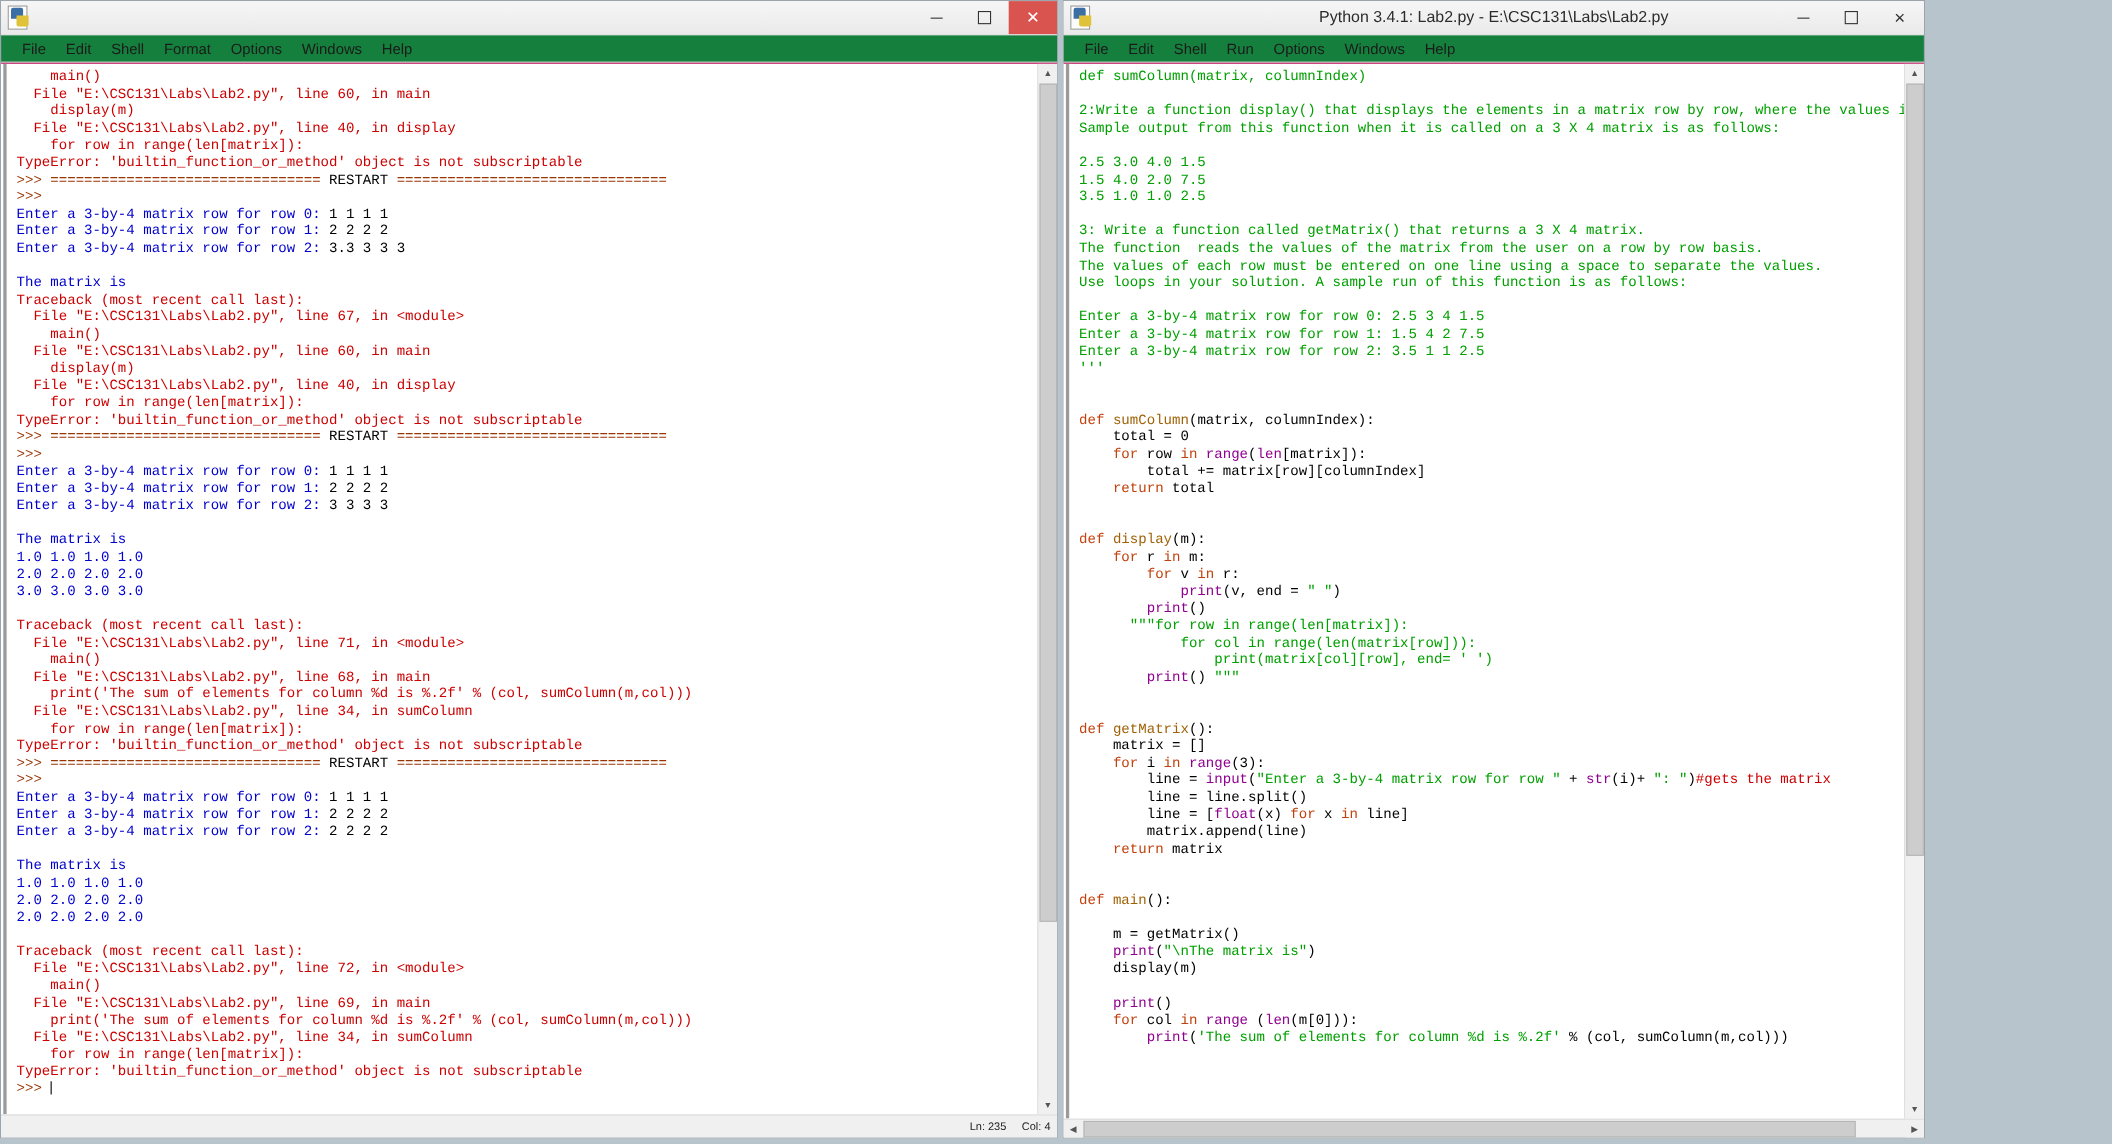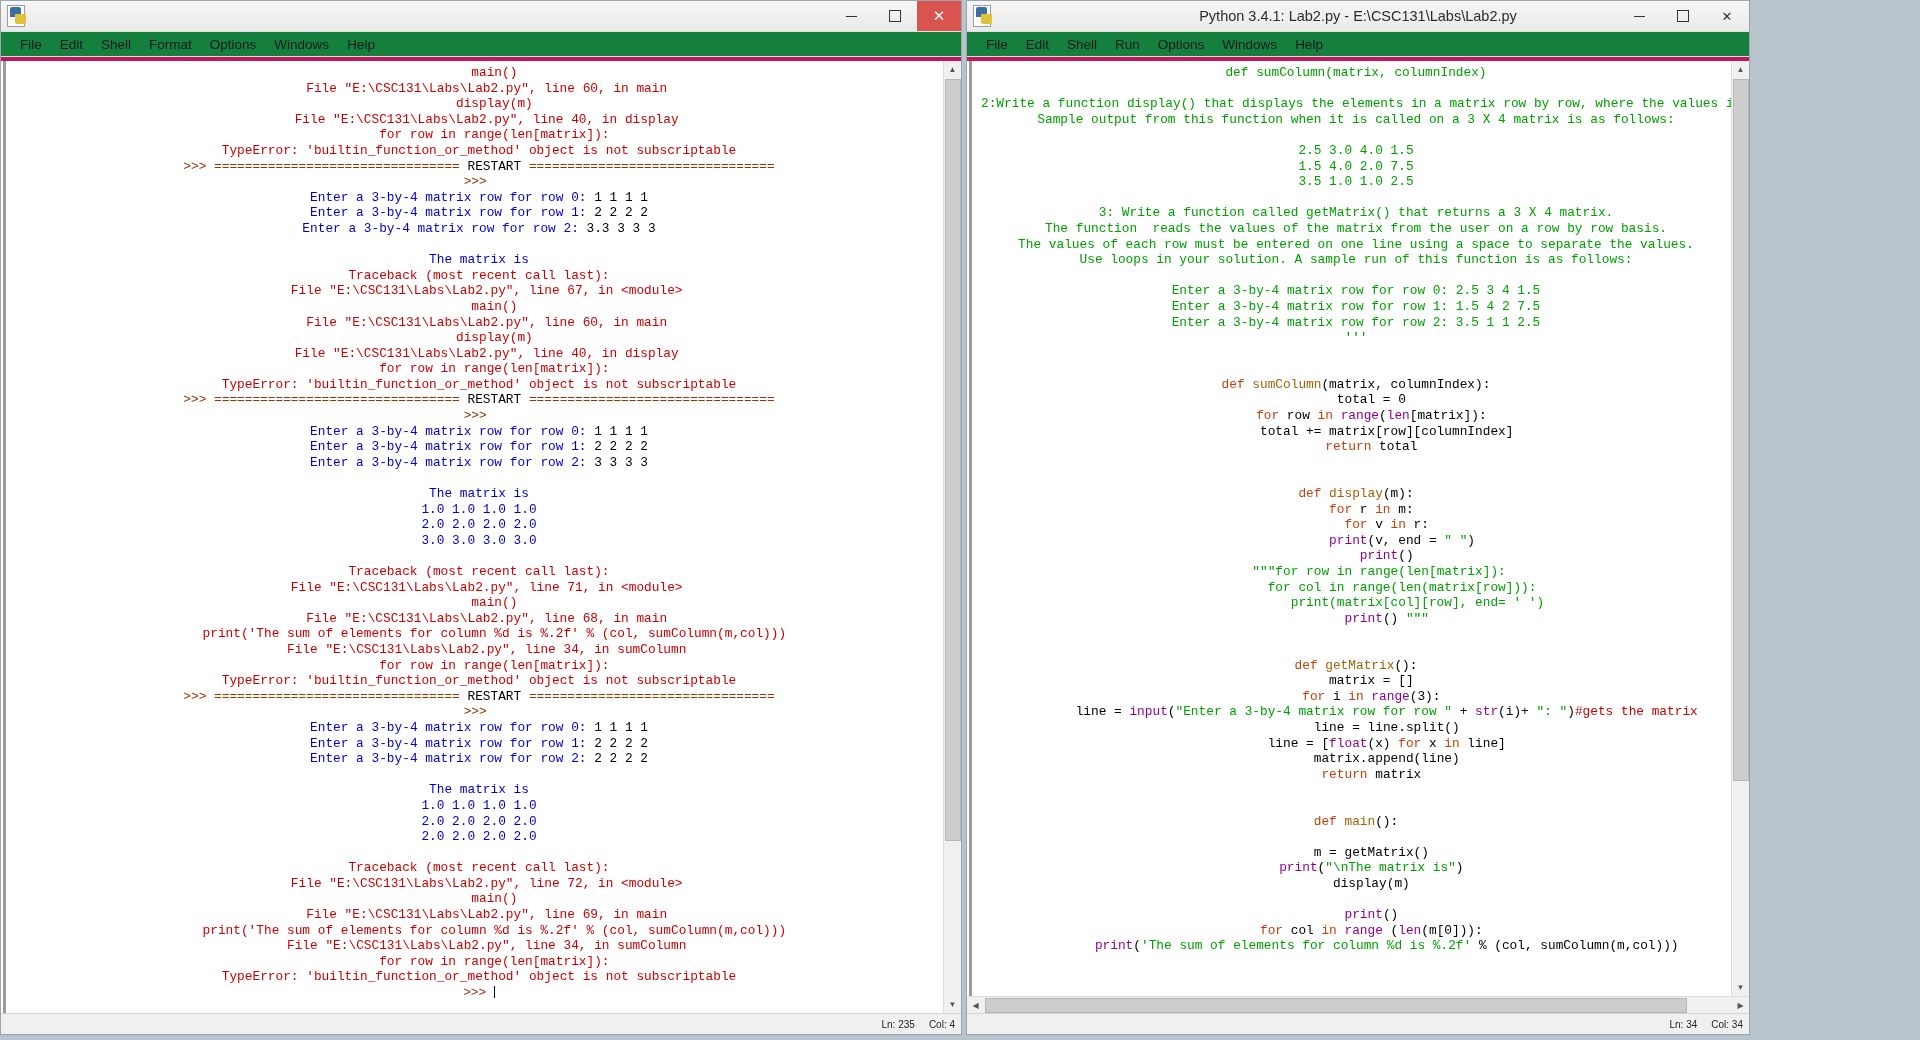--- a/index.html
+++ b/index.html
@@ -21,21 +21,21 @@
   .title{position:absolute;left:0;right:0;text-align:center;font-size:14.5px;color:#2b2b2b;pointer-events:none;}
   .wbtns{margin-left:auto;display:flex;height:30px;}
   .wbtn{width:44px;height:30px;display:flex;align-items:center;justify-content:center;font-size:13px;color:#333;background:transparent;}
   .wbtn.close{background:#d9534f;color:#fff;font-size:15px;}
   .wbtn .min{width:11px;height:1px;background:#333;display:block;}
   .wbtn .max{width:10px;height:10px;border:1px solid #333;display:block;}
 
   .menubar{height:24px;background:#15803d;display:flex;align-items:center;padding-left:10px;flex:0 0 auto;border-bottom:1px solid #dcdcdc;}
   .menu-item{font-size:13.5px;color:#1a1a1a;padding:2px 9px;cursor:default;}
 
-  .textwrap{flex:1 1 auto;display:flex;position:relative;background:#ffffff;overflow:hidden;border-top:4px solid #be185d;text-align:center;}
+  .textwrap{flex:1 1 auto;display:flex;position:relative;background:#ffffff;overflow:hidden;border-top:1px solid #be185d;}
   .leftbar{width:7px;background:#ffffff;border-right:1px solid #ffffff;flex:0 0 auto;position:relative;}
   .leftbar:before{content:"";position:absolute;left:2px;top:0;bottom:0;width:3px;background:#9b9b9b;}
   .code{flex:1 1 auto;font-family:"Liberation Mono","DejaVu Sans Mono",monospace;font-size:12.8px;line-height:15.6px;white-space:pre;padding:4px 0 0 6px;overflow:hidden;color:#000;}
   .code .ln{height:15.6px;}
 
   .scrollv{width:17px;background:#f0f0f0;border-left:1px solid #dcdcdc;flex:0 0 auto;position:relative;}
   .sb-arrow{width:17px;height:17px;background:#f0f0f0;display:flex;align-items:center;justify-content:center;font-size:8px;color:#555;}
   .sb-arrow.bottom{position:absolute;bottom:0;left:0;}
   .sb-thumb{position:absolute;left:1px;width:14px;background:#cdcdcd;border:1px solid #b5b5b5;}
 
@@ -143,17 +143,13 @@
       <div class="sb-arrow bottom">▼</div>
     </div>
   </div>
 
   <div class="hscroll">
     <div class="sb-arrow">◀</div>
     <div class="hthumb" style="left:18px;width:700px;"></div>
     <div class="sb-arrow" style="position:absolute;right:0;top:0;">▶</div>
   </div>
 
-  <div class="statusbar">
-    <span>Ln: 34</span>
-    <span>Col: 34</span>
-  </div>
 </div>
 
 </body></html>

